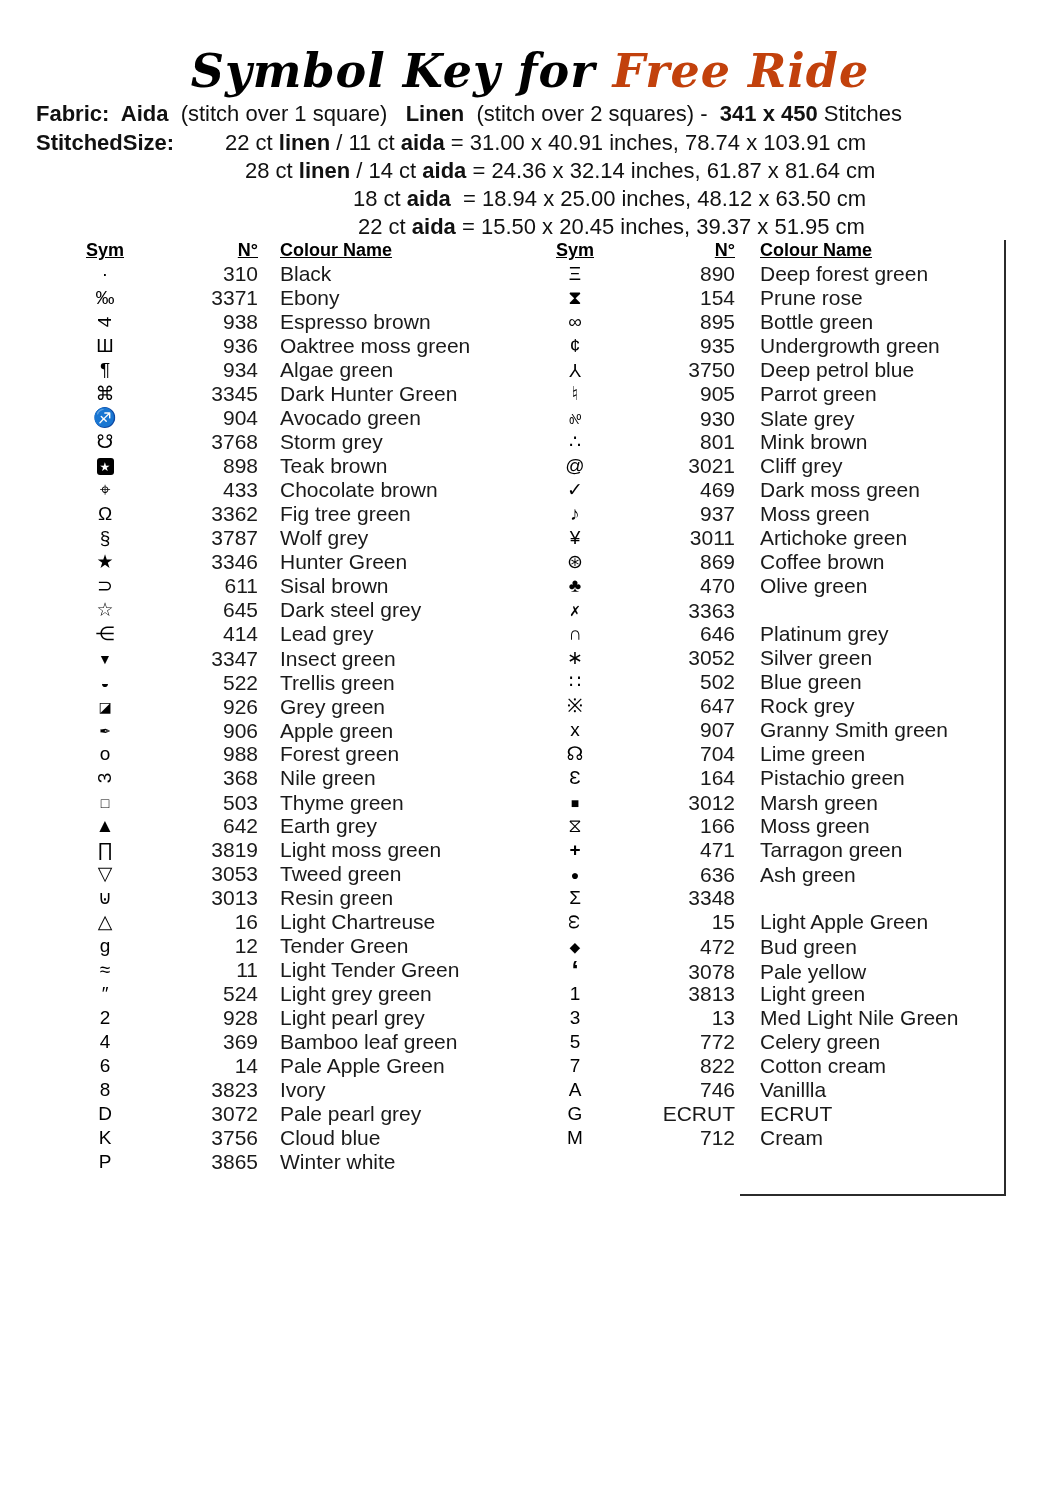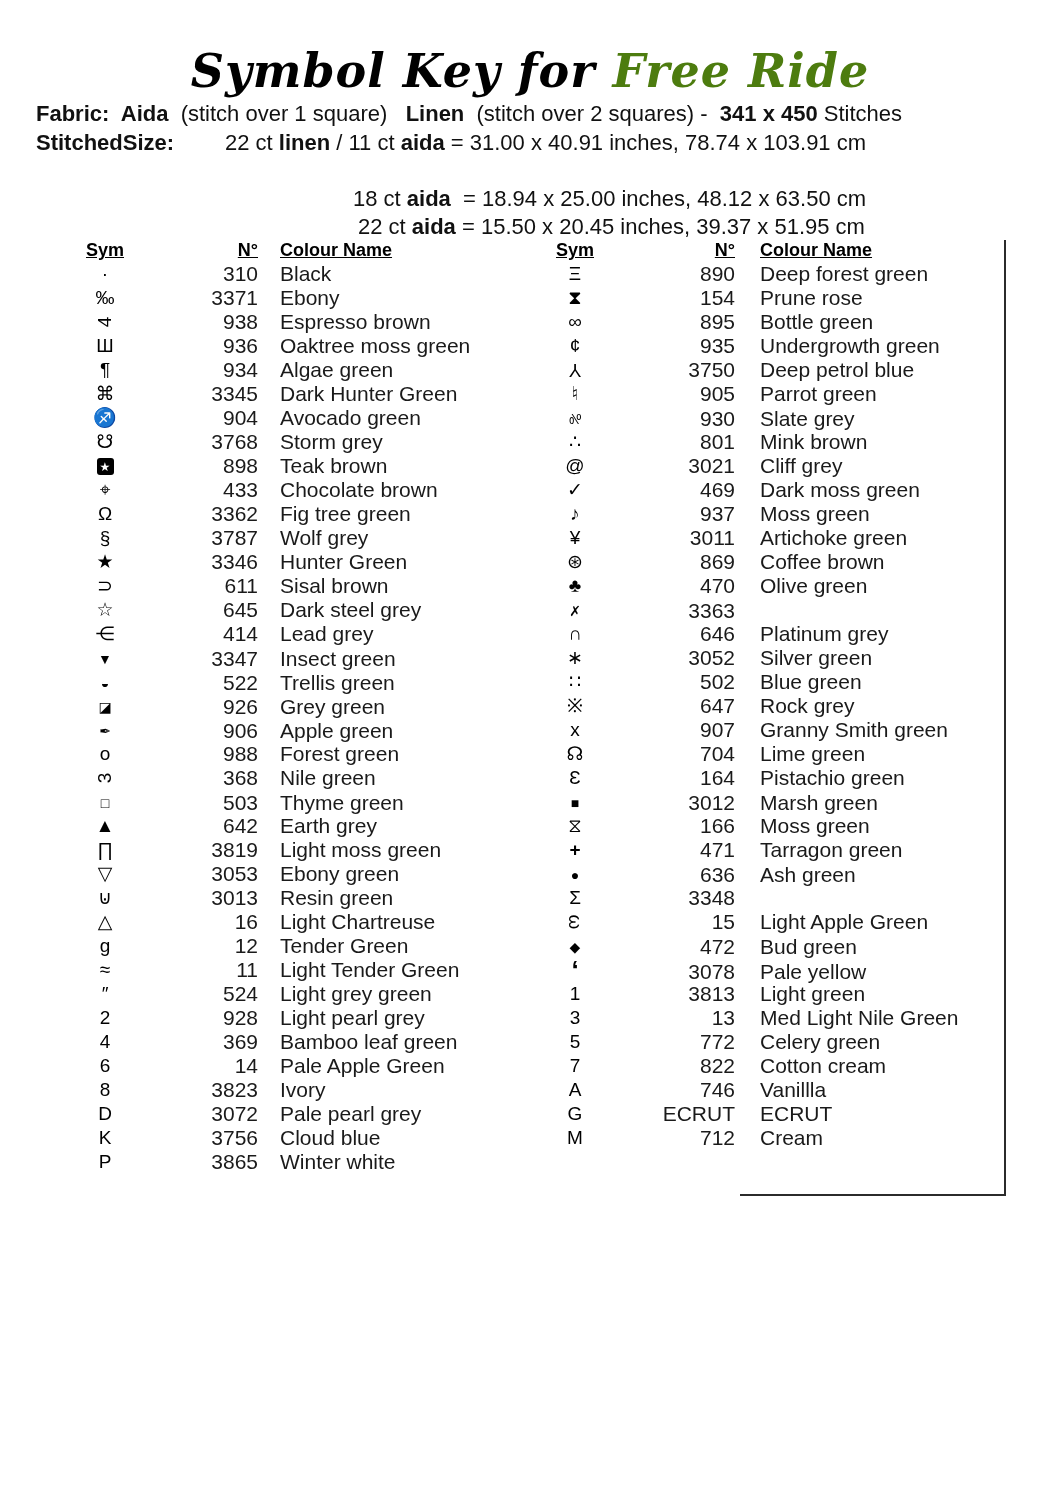--- a/index.html
+++ b/index.html
@@ -48,25 +48,26 @@
 
   
   #right-border-line{position:absolute;left:1004px;top:240px;width:2px;height:956px;background:#2b2b2b;}
   #bottom-border-line{position:absolute;left:740px;top:1194px;width:266px;height:2px;background:#2b2b2b;}
 </style>
 </head>
 <body>
 
 <div id="page">
 
-  <div id="title"><span>Symbol Key for </span><span class="accent" style="color: #4d7c0f;">Free Ride</span></div>
+  <div id="title"><span>Symbol Key for </span><span class="accent" style="color: #c2410c;">Free Ride</span></div>
 
   <div id="fabric-line" class="info-line"><b>Fabric:&nbsp; Aida</b><span>&nbsp; (stitch over 1 square)&nbsp;&nbsp; </span><b>Linen</b><span>&nbsp; (stitch over 2 squares) -&nbsp; </span><b>341 x 450</b><span> Stitches</span></div>
   <div id="stitched-label" class="info-line">StitchedSize:</div>
   <div id="size-line-0" class="info-line"><span>22 ct </span><b>linen</b><span> / 11 ct </span><b>aida</b><span> = 31.00 x 40.91 inches, 78.74 x 103.91 cm</span></div>
+  <div id="size-line-1" class="info-line"><span>28 ct </span><b>linen</b><span> / 14 ct </span><b>aida</b><span> = 24.36 x 32.14 inches, 61.87 x 81.64 cm</span></div>
   <div id="size-line-2" class="info-line"><span>18 ct </span><b>aida</b><span>&nbsp; = 18.94 x 25.00 inches, 48.12 x 63.50 cm</span></div>
   <div id="size-line-3" class="info-line"><span>22 ct </span><b>aida</b><span> = 15.50 x 20.45 inches, 39.37 x 51.95 cm</span></div>
 
   <div id="key-col-left" class="key-col">
     <div class="key-row hdr">
       <span class="sym-cell">Sym</span>
       <span class="num-cell">N°</span>
       <span class="name-cell">Colour Name</span>
     </div>
 
@@ -216,21 +217,21 @@
 
     <div class="key-row">
       <span class="sym-cell"><span class="sym-glyph">∏</span></span>
       <span class="num-cell">3819</span>
       <span class="name-cell">Light moss green</span>
     </div>
 
     <div class="key-row">
       <span class="sym-cell"><span class="sym-glyph">▽</span></span>
       <span class="num-cell">3053</span>
-      <span class="name-cell">Ebony green</span>
+      <span class="name-cell">Tweed green</span>
     </div>
 
     <div class="key-row">
       <span class="sym-cell"><span class="sym-glyph">⊍</span></span>
       <span class="num-cell">3013</span>
       <span class="name-cell">Resin green</span>
     </div>
 
     <div class="key-row">
       <span class="sym-cell"><span class="sym-glyph">△</span></span>

